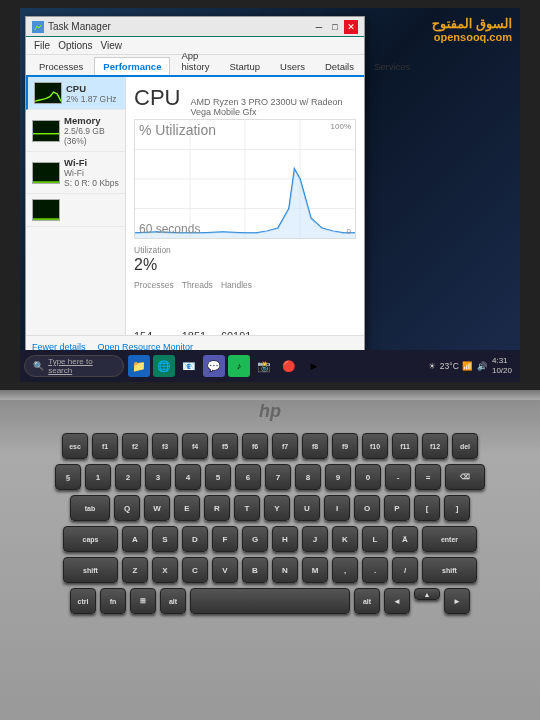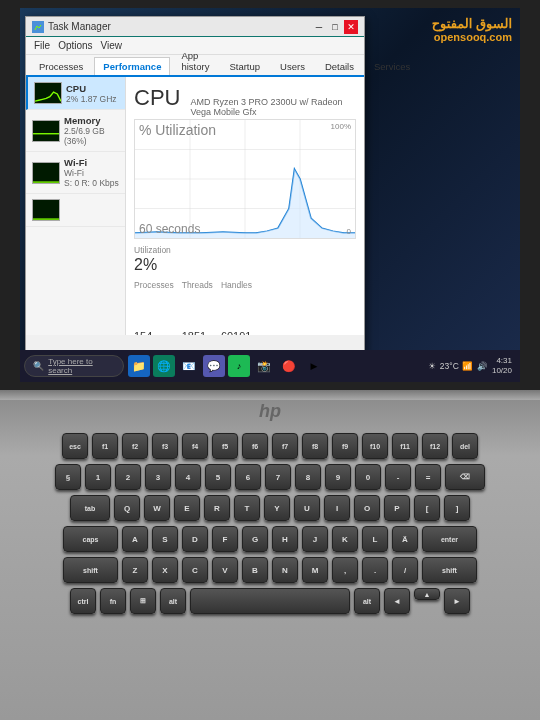--- a/index.html
+++ b/index.html
@@ -333,21 +333,21 @@
 
     .taskbar-tray {
       display: flex;
       align-items: center;
       gap: 4px;
       font-size: 8.5px;
       color: #ccc;
       padding: 0 4px;
     }
     .taskbar-time {
-      text-align: right;
+      text-align: left;
       font-size: 8px;
       color: #ccc;
       line-height: 1.3;
     }
 
     
     .desktop-bg {
       position: absolute;
       top: 0;
       left: 0;
@@ -570,20 +570,24 @@
             <div class="cpu-stat-group">
               <span class="cpu-stat-label">Handles</span>
               <span class="cpu-stat-value-small">60191</span>
             </div>
           </div>
 
 
         </div>
       </div>
 
+      <div class="tm-bottom">
+        <span class="tm-bottom-link">Fewer details</span>
+        <span class="tm-bottom-link">Open Resource Monitor</span>
+      </div>
     </div>
 
     <div class="taskbar">
       <div class="taskbar-search">
         <span>🔍</span>
         <span style="font-size:8px;text-decoration:underline;">Type here to search</span>
       </div>
       <div class="taskbar-apps">
         <div class="taskbar-app" style="background:#1565c0;">📁</div>
         <div class="taskbar-app" style="background:#0a7c5c;">🌐</div>

